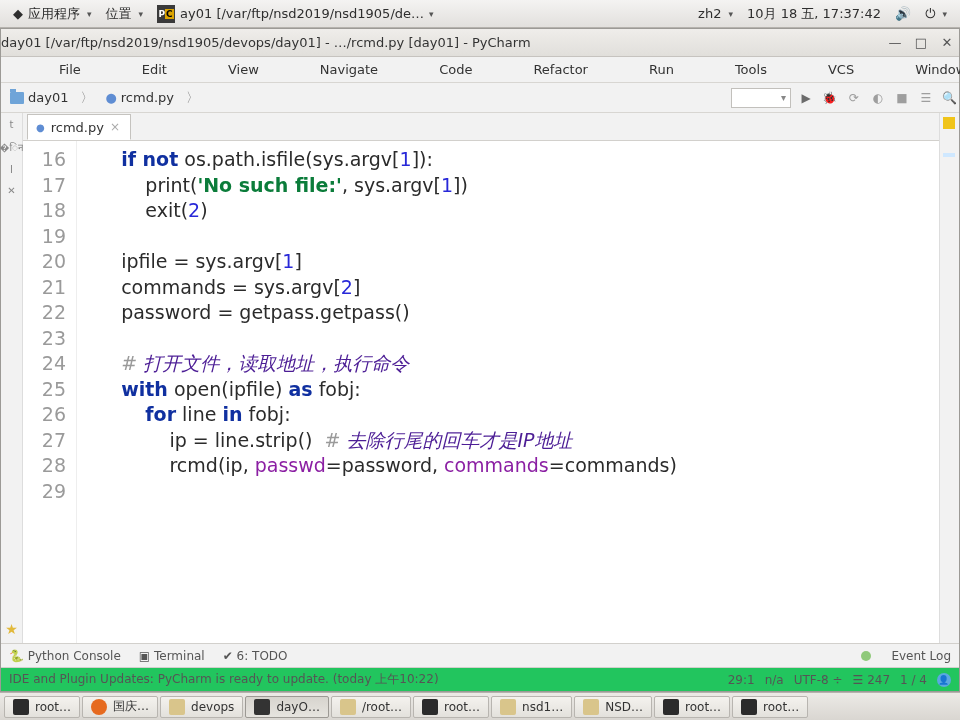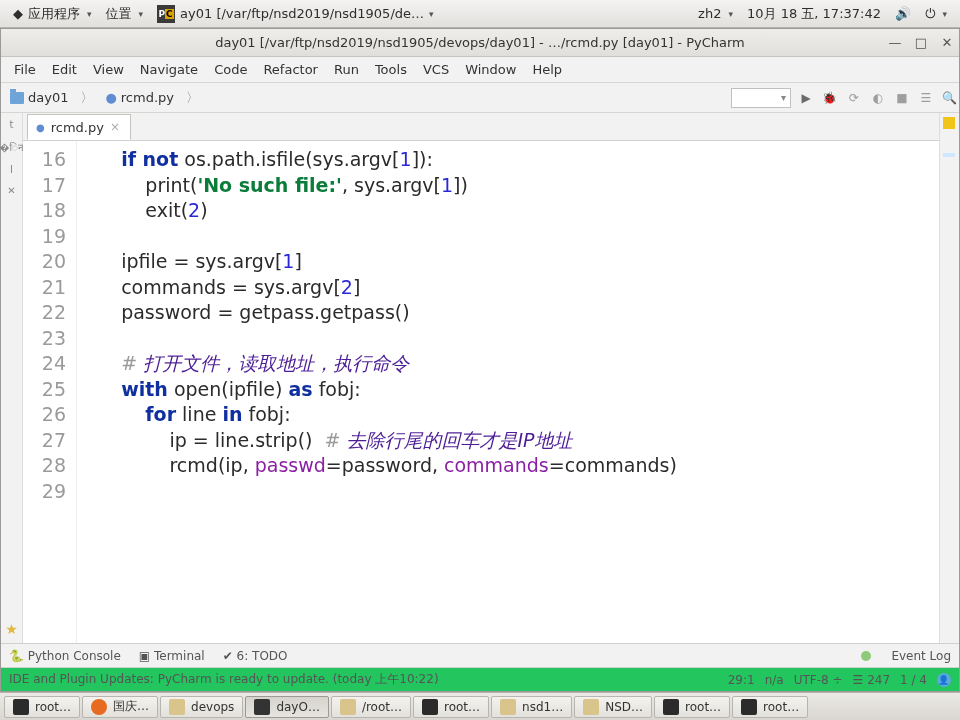--- a/index.html
+++ b/index.html
@@ -8,26 +8,26 @@
 
 .gnome-bar { height: 28px; background: linear-gradient(#f4f3f2,#e2e0dd); border-bottom: 1px solid #b5b2ad; display: flex; align-items: center; font-size: 13px; color: #2e2e2e; padding: 0 6px; }
 .gnome-bar .g-item { padding: 0 7px; display: flex; align-items: center; gap: 5px; }
 .gnome-bar .dd::after { content: "▾"; font-size: 9px; margin-left: 2px; color: #555; }
 .gnome-bar .spacer { flex: 1; }
 .pcicon { width: 18px; height: 18px; background: #3a3a3a; display: inline-flex; align-items: center; justify-content: center; color: #fff; font-size: 9px; font-weight: bold; }
 .pcicon span { background:#dca400; color:#000; padding:0 1px; }
 
 
 .pycharm { position: absolute; top: 28px; left: 0; right: 0; bottom: 28px; background: #f2f2f2; border: 1px solid #9c9a96; display: flex; flex-direction: column; }
-.titlebar { height: 28px; background: linear-gradient(#efedea,#e1dfdb); border-bottom:1px solid #c6c3bf; display:flex; align-items:center; justify-content:center; font-size:13px; color:#333; position:relative; }
+.titlebar { height: 28px; background: linear-gradient(#efedea,#e1dfdb); border-bottom:1px solid #c6c3bf; display:flex; align-items:center; justify-content:flex-start; font-size:13px; color:#333; position:relative; }
 .winctrl { position:absolute; right:4px; display:flex; gap:10px; }
 .winctrl span { width:16px; text-align:center; color:#555; cursor:default; }
 
 .menubar { height: 26px; background:#f2f2f2; border-bottom:1px solid #d8d6d2; display:flex; align-items:center; padding:0 6px; font-size:13px; color:#333; gap:2px; }
-.menubar span { padding: 3px 7px; }
+.menubar span { padding: 3px 7px; margin-left: 45px; }
 
 .navrow { height: 30px; background:#f2f2f2; border-bottom:1px solid #d8d6d2; display:flex; align-items:center; padding:0 0; font-size:13px; color:#333; }
 .crumb { display:flex; align-items:center; gap:4px; padding:2px 8px; border:1px solid transparent; }
 .crumb .fdr { width:14px; height:12px; background:#6fa4d8; border-radius:1px; display:inline-block; position:relative; }
 .crumb .fdr::before { content:""; position:absolute; top:-3px; left:0; width:6px; height:3px; background:#6fa4d8; }
 .crumb .py { color:#5f8dd3; font-weight:bold; }
 .navrow .sep { color:#888; padding:0 3px; }
 .toolbtns { margin-left:auto; display:flex; align-items:center; gap:6px; }
 .combo { width:60px; height:20px; border:1px solid #c2c0bc; background:#fff; display:flex; align-items:center; justify-content:flex-end; padding-right:4px; color:#888; font-size:10px; }
 .tbtn { width:18px; height:18px; display:flex; align-items:center; justify-content:center; font-size:12px; color:#9e9e9e; }

